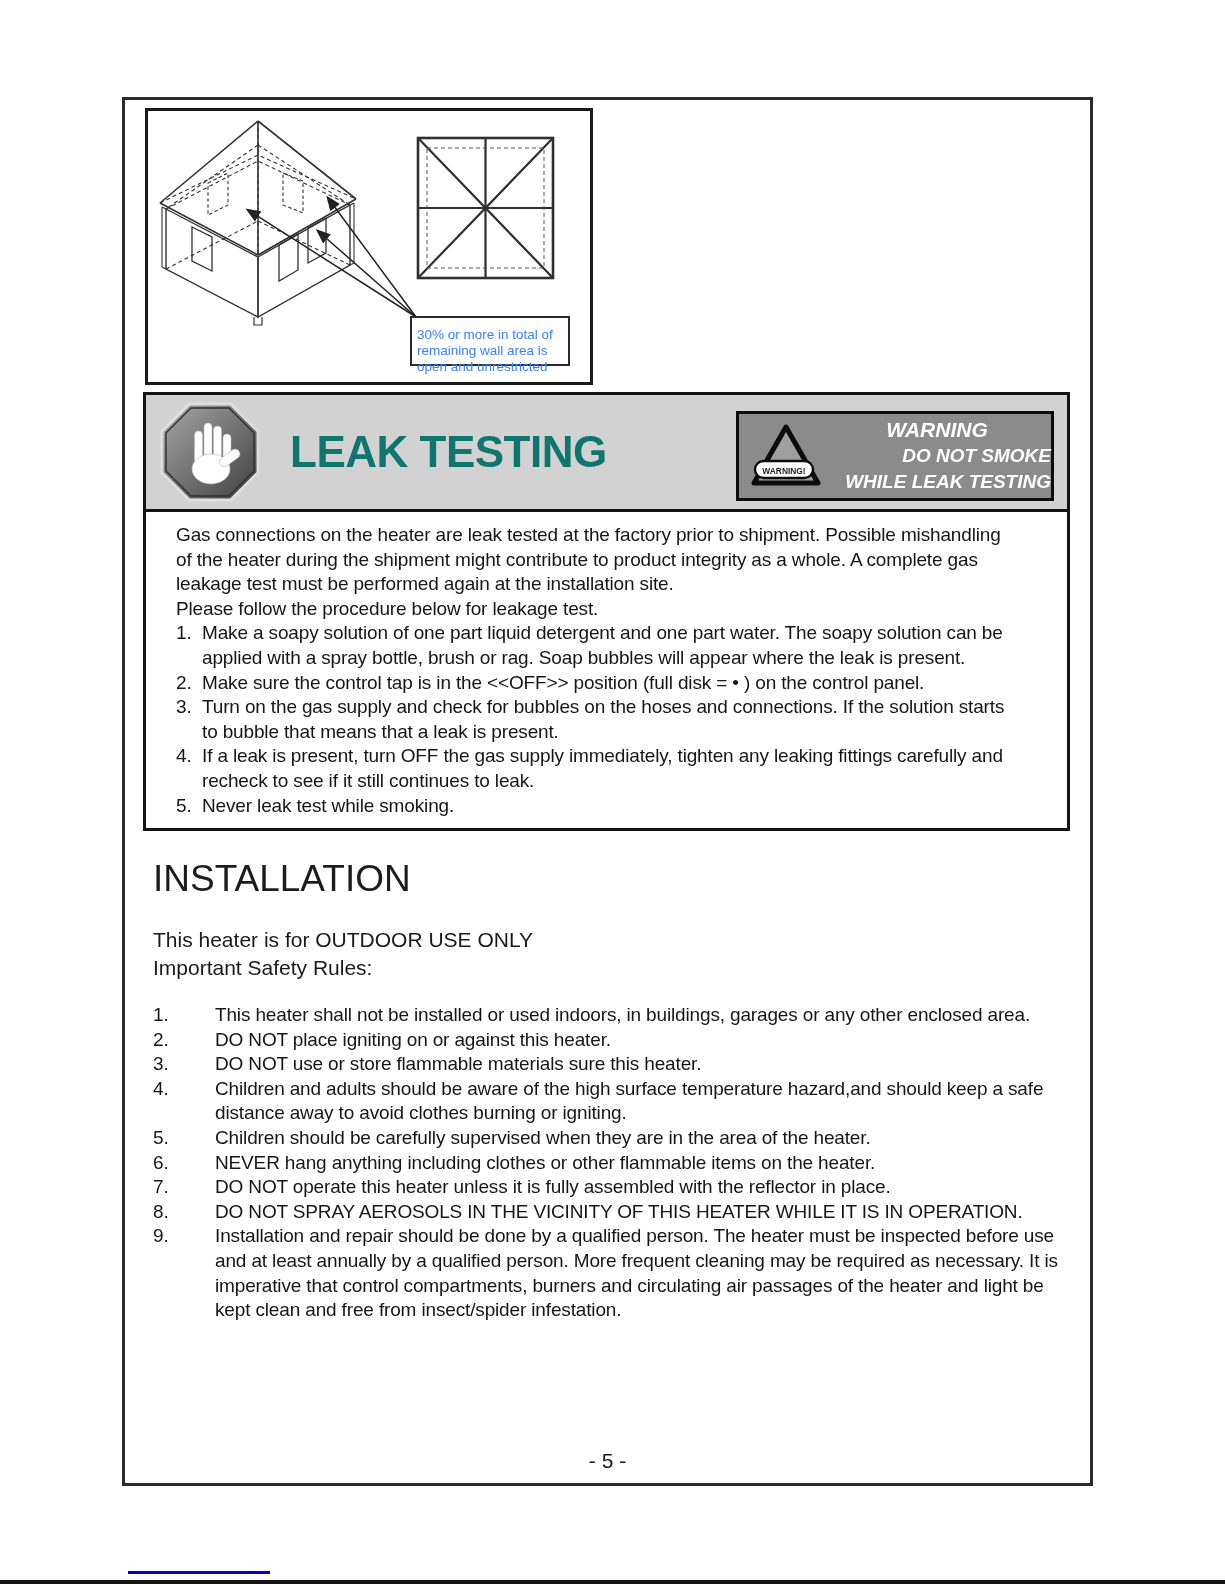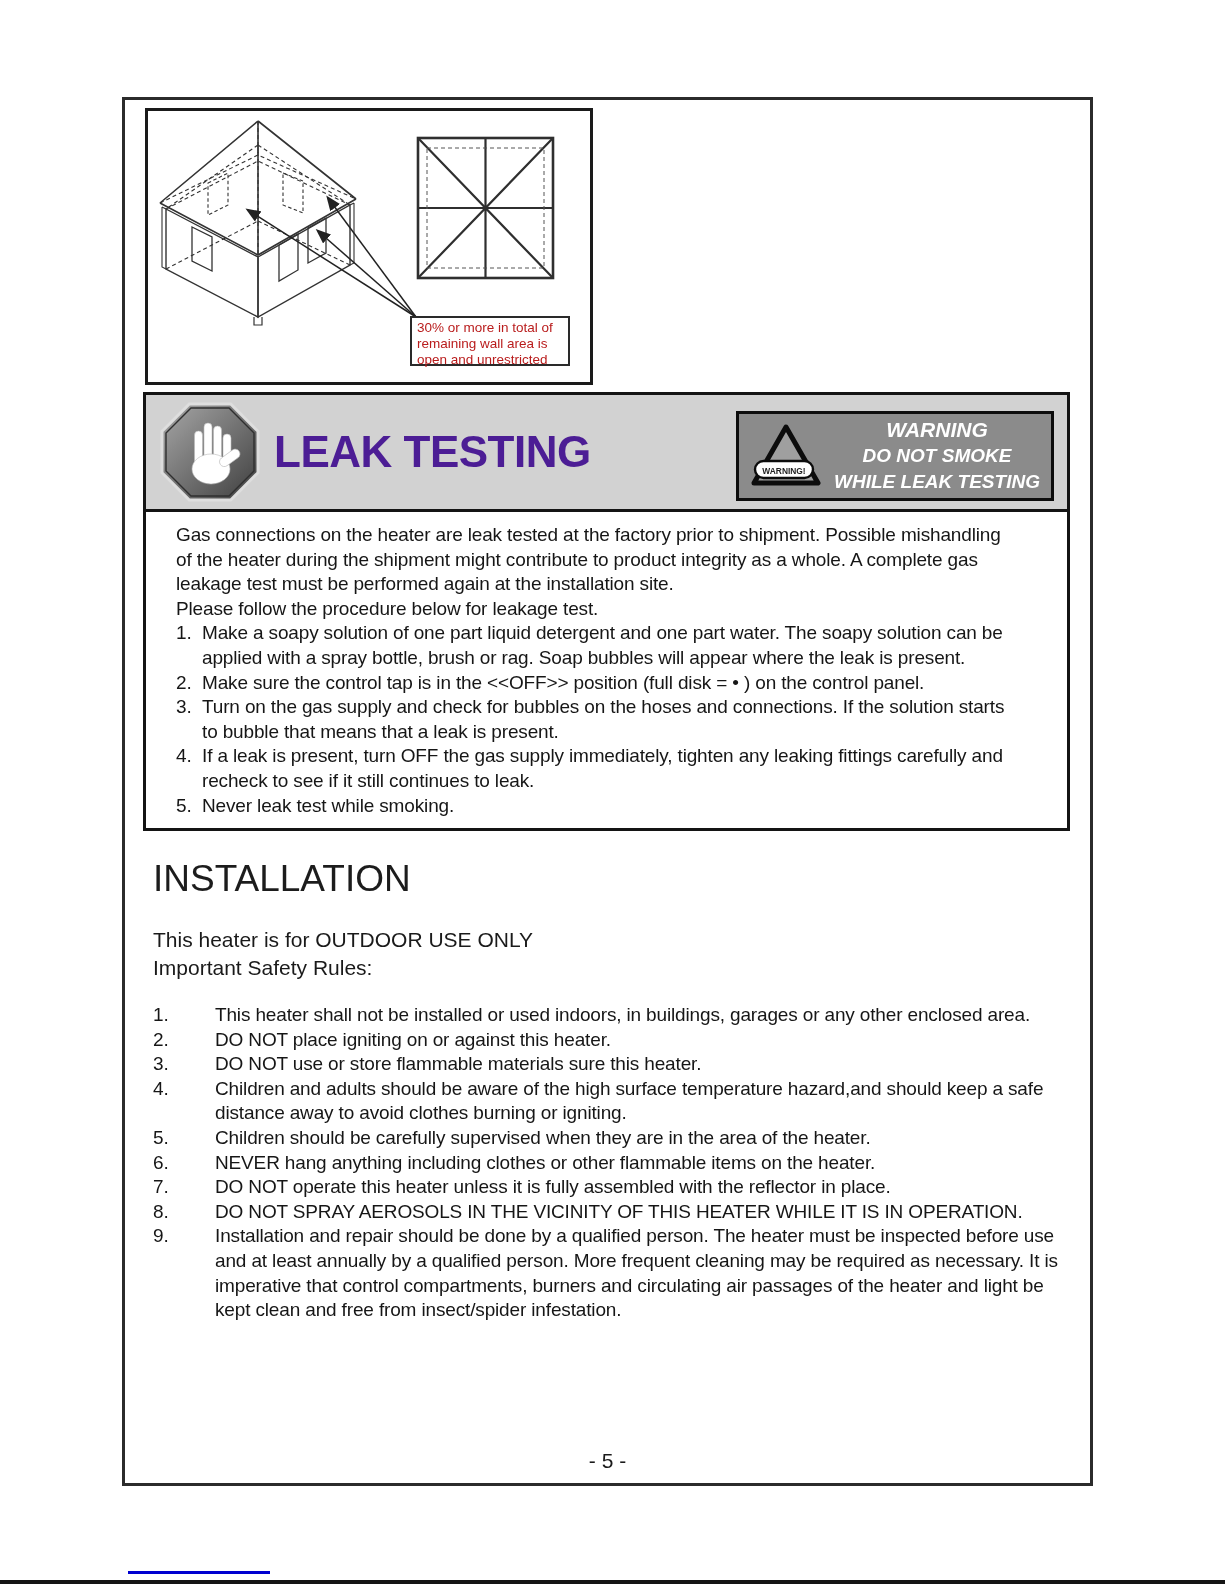--- a/index.html
+++ b/index.html
@@ -14,45 +14,45 @@
   }
   
   .diagram-box{
     position:absolute;left:20px;top:8px;width:448px;height:277px;
     border:3px solid #1a1a1a;box-sizing:border-box;background:#fff;
   }
   .diagram-box svg{position:absolute;left:0;top:0;}
   .diagram-label{
     position:absolute;left:262px;top:205px;width:160px;height:50px;
     border:2px solid #2a2a2a;background:#fff;box-sizing:border-box;
-    font-size:13.5px;line-height:15.8px;padding:2px 5px;color:#b91c1c;
+    font-size:13.5px;line-height:15.8px;padding:9px 5px;color:#3b82f6;
   }
   
   .leak-box{
     position:absolute;left:18px;top:292px;width:927px;height:439px;
     border:3px solid #141414;box-sizing:border-box;background:#fff;
   }
   .leak-banner{
     position:relative;height:117px;background:#d2d2d2;
     border-bottom:3px solid #141414;box-sizing:border-box;
   }
   .stop-icon-wrap{position:absolute;left:14px;top:7px;width:100px;height:100px;}
   .leak-title{
-    position:absolute;left:128px;top:0;height:114px;line-height:114px;
-    font-size:44px;font-weight:bold;letter-spacing:-0.5px;color:#4c1d95;
+    position:absolute;left:144px;top:0;height:114px;line-height:114px;
+    font-size:44px;font-weight:bold;letter-spacing:-0.5px;color:#0f766e;
   }
   .warn-box{
     position:absolute;right:13px;top:16px;width:318px;height:90px;
     background:#8b8b8b;border:3px solid #0d0d0d;box-sizing:border-box;
     display:flex;align-items:center;
   }
   .warn-tri-wrap{margin-left:10px;width:74px;height:68px;flex:0 0 auto;}
   .warn-text{flex:1;text-align:center;color:#ffffff;font-style:italic;font-weight:bold;}
   .warn-text .l1{font-size:21px;line-height:26px;}
-  .warn-text .l2,.warn-text .l3{font-size:19px;line-height:26px;}
+  .warn-text .l2,.warn-text .l3{font-size:19px;line-height:26px;text-align:right;}
   .leak-body{
     padding:11px 52px 0 30px;font-size:19px;line-height:24.6px;
     letter-spacing:-0.15px;color:#161616;
   }
   .leak-body p{margin:0;}
   .leak-body .proc-head{font-weight:normal;}
   .leak-steps .step{position:relative;padding-left:26px;}
   .leak-steps .step .num{position:absolute;left:0;top:0;}
   
   .install-title{

